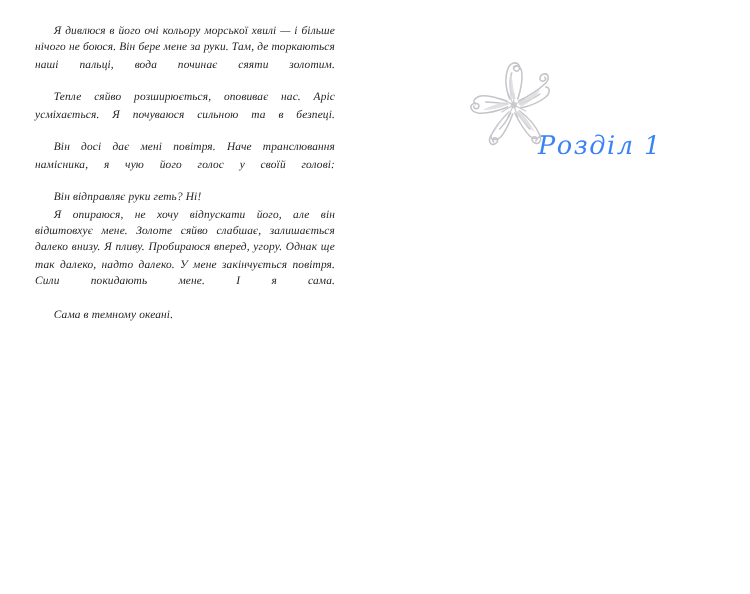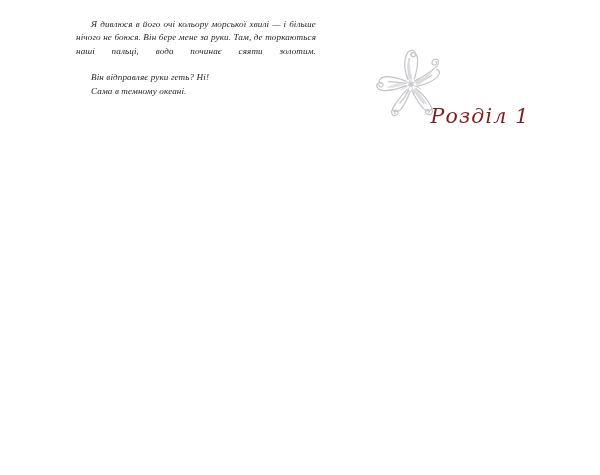--- a/index.html
+++ b/index.html
@@ -17,21 +17,20 @@
     color: #1a1a1a;
   }
 
   
   .page-left {
     position: absolute;
     left: 0; top: 0;
     width: 300px;
     height: 475px;
     box-sizing: border-box;
-    margin-left: 48px;
   }
   .left-textblock {
     position: absolute;
     left: 28px;
     top: 18px;
     width: 240px;
   }
   .left-textblock p {
     margin: 0;
     font-style: italic;
@@ -69,42 +68,45 @@
     left: 0;
     top: 104px;
     width: 300px;
     text-align: center;
     padding-left: 60px;
     box-sizing: border-box;
     font-family: "DejaVu Serif", "Liberation Serif", serif;
     font-style: italic;
     font-size: 20.5px;
     letter-spacing: 1.2px;
-    color: #7f1d1d;
+    color: #3b82f6;
     white-space: nowrap;
   }
   
   .right-textblock p::after,
   .left-textblock p::after {
     content: "";
     display: inline-block;
     width: 100%;
   }
   .right-textblock p.lastline::after,
   .left-textblock p.lastline::after { width: 0; }
 </style>
 </head>
 <body>
 
 <div class="book-spread">
 
   <div class="page-left">
     <div class="left-textblock">
       <p>Я дивлюся в його очі кольору морської хвилі — і більше нічого не боюся. Він бере мене за руки. Там, де торкаються наші пальці, вода починає сяяти золотим.</p>
+      <p>Тепле сяйво розширюється, оповиває нас. Аріс усміхається. Я почуваюся сильною та в безпеці.</p>
+      <p>Він досі дає мені повітря. Наче транслювання намісника, я чую його голос у своїй голові:</p>
       <p class="lastline">Він відправляє руки геть? Ні!</p>
+      <p>Я опираюся, не хочу відпускати його, але він відштовхує мене. Золоте сяйво слабшає, залишається далеко внизу. Я пливу. Пробираюся вперед, угору. Однак ще так далеко, надто далеко. У мене закінчується повітря. Сили покидають мене. І я сама.</p>
       <p class="lastline">Сама в темному океані.</p>
     </div>
   </div>
 
   <div class="page-right">
 
     <div class="chapter-head">
       <div class="ornament">
         <svg viewBox="0 0 100 100" width="86" height="80" xmlns="http://www.w3.org/2000/svg">
           <g fill="none" stroke="#c4c4c9" stroke-width="1.5" stroke-linecap="round">

